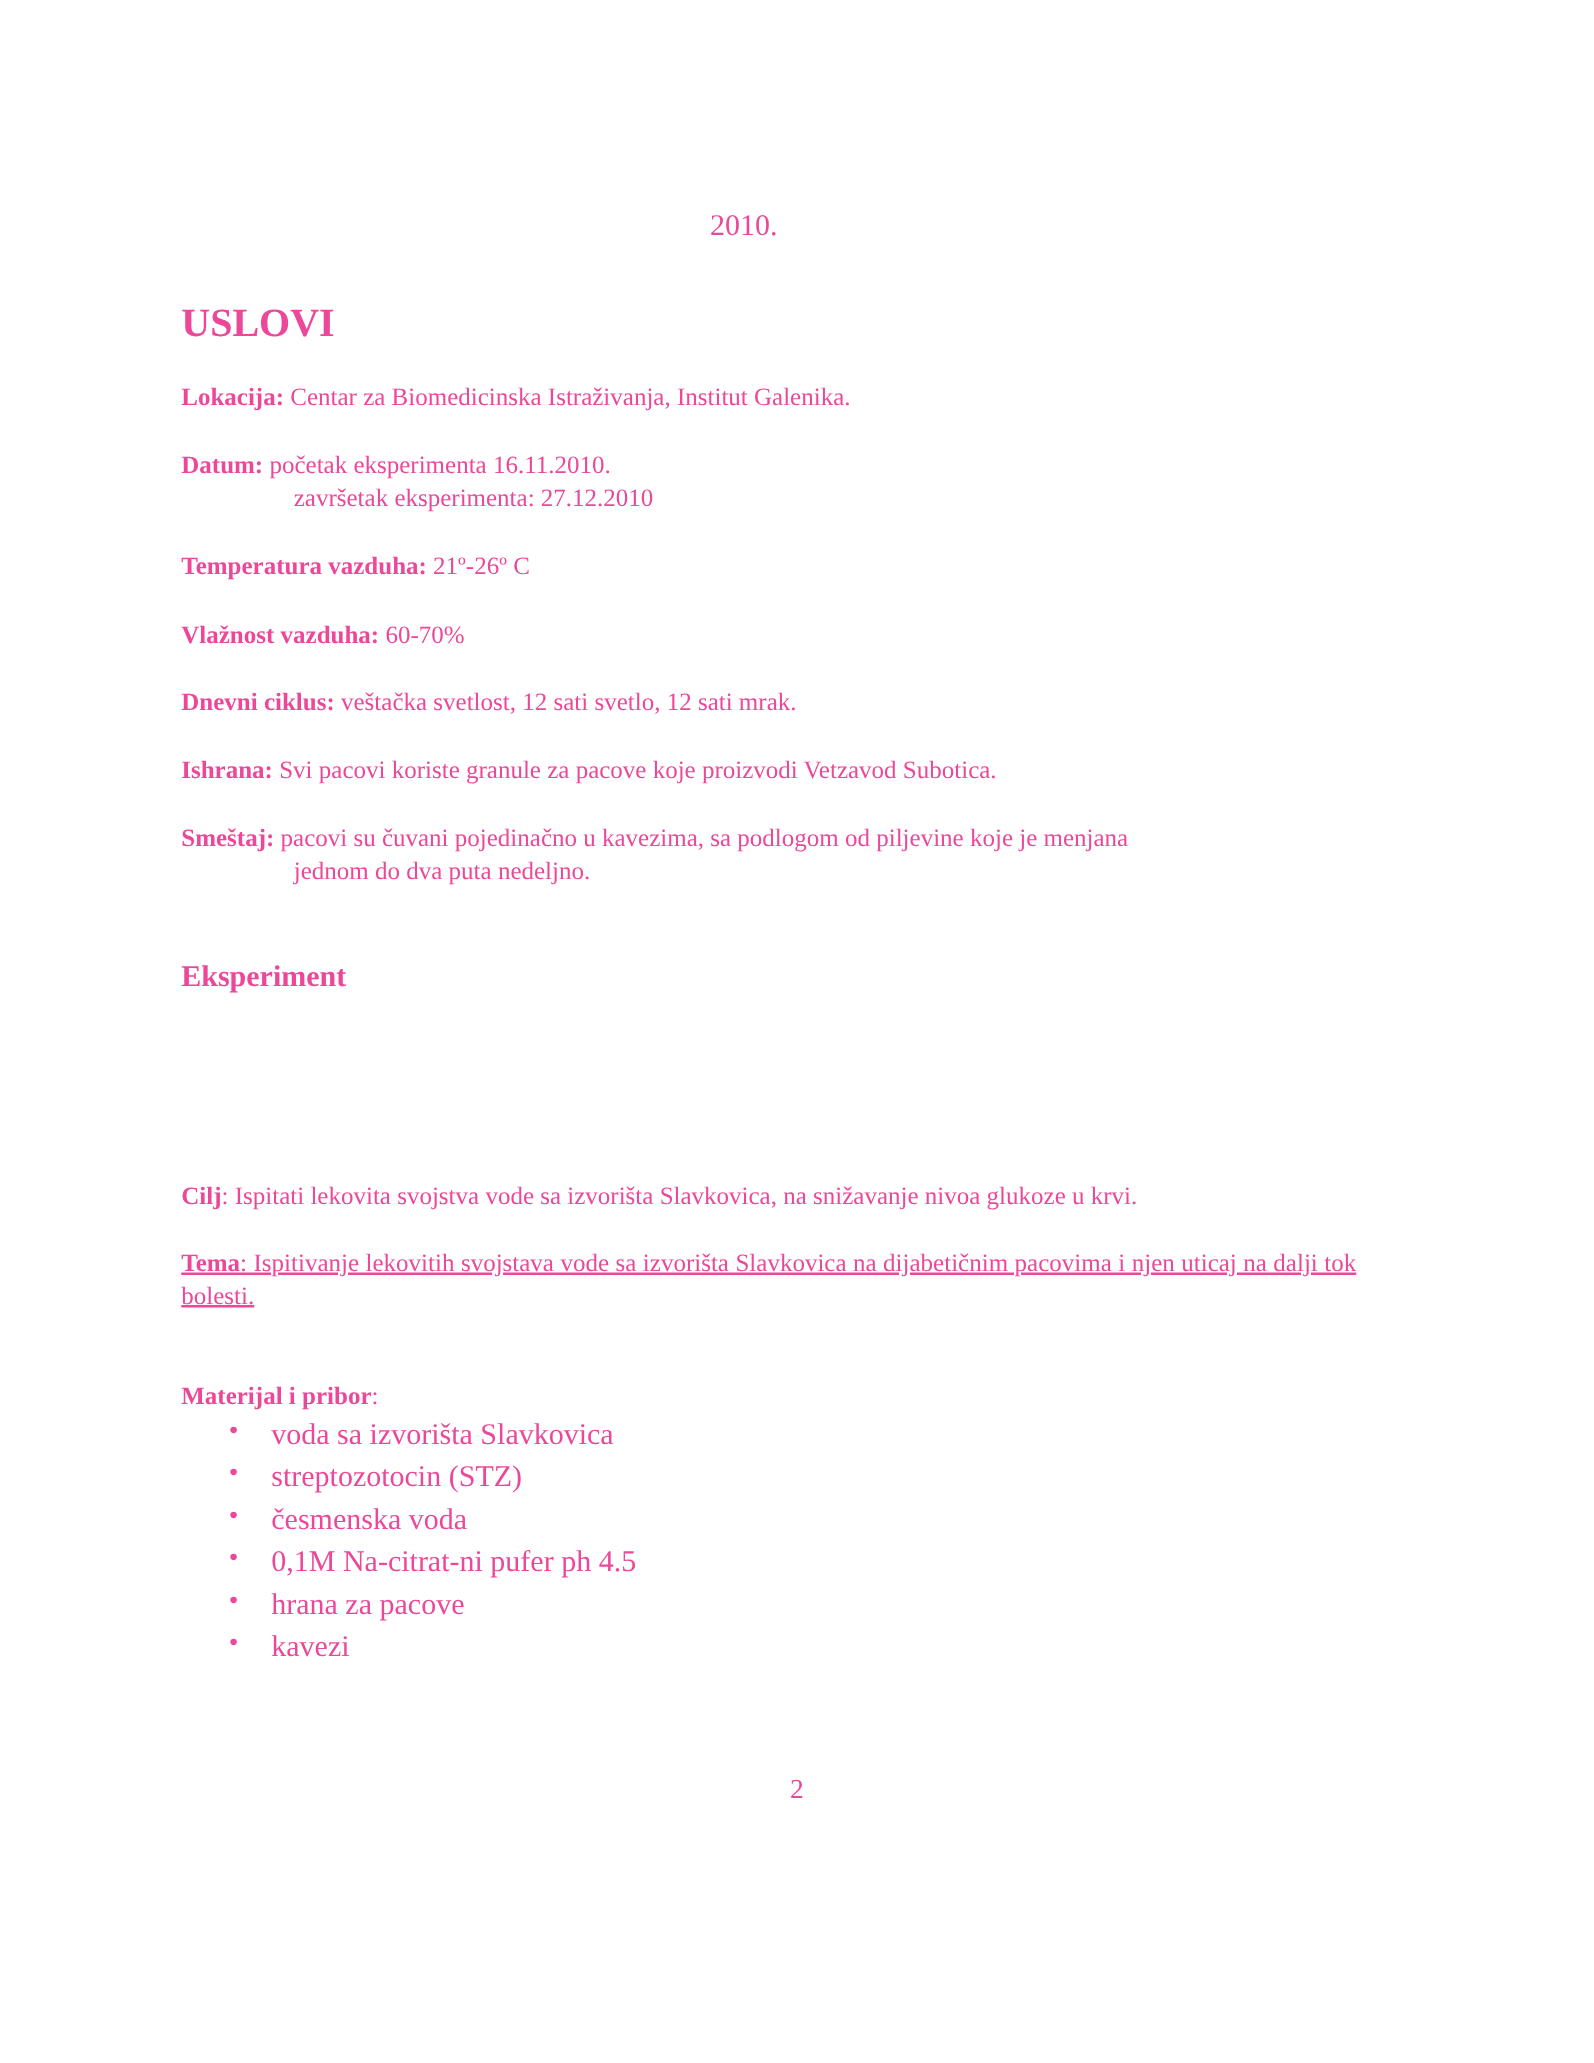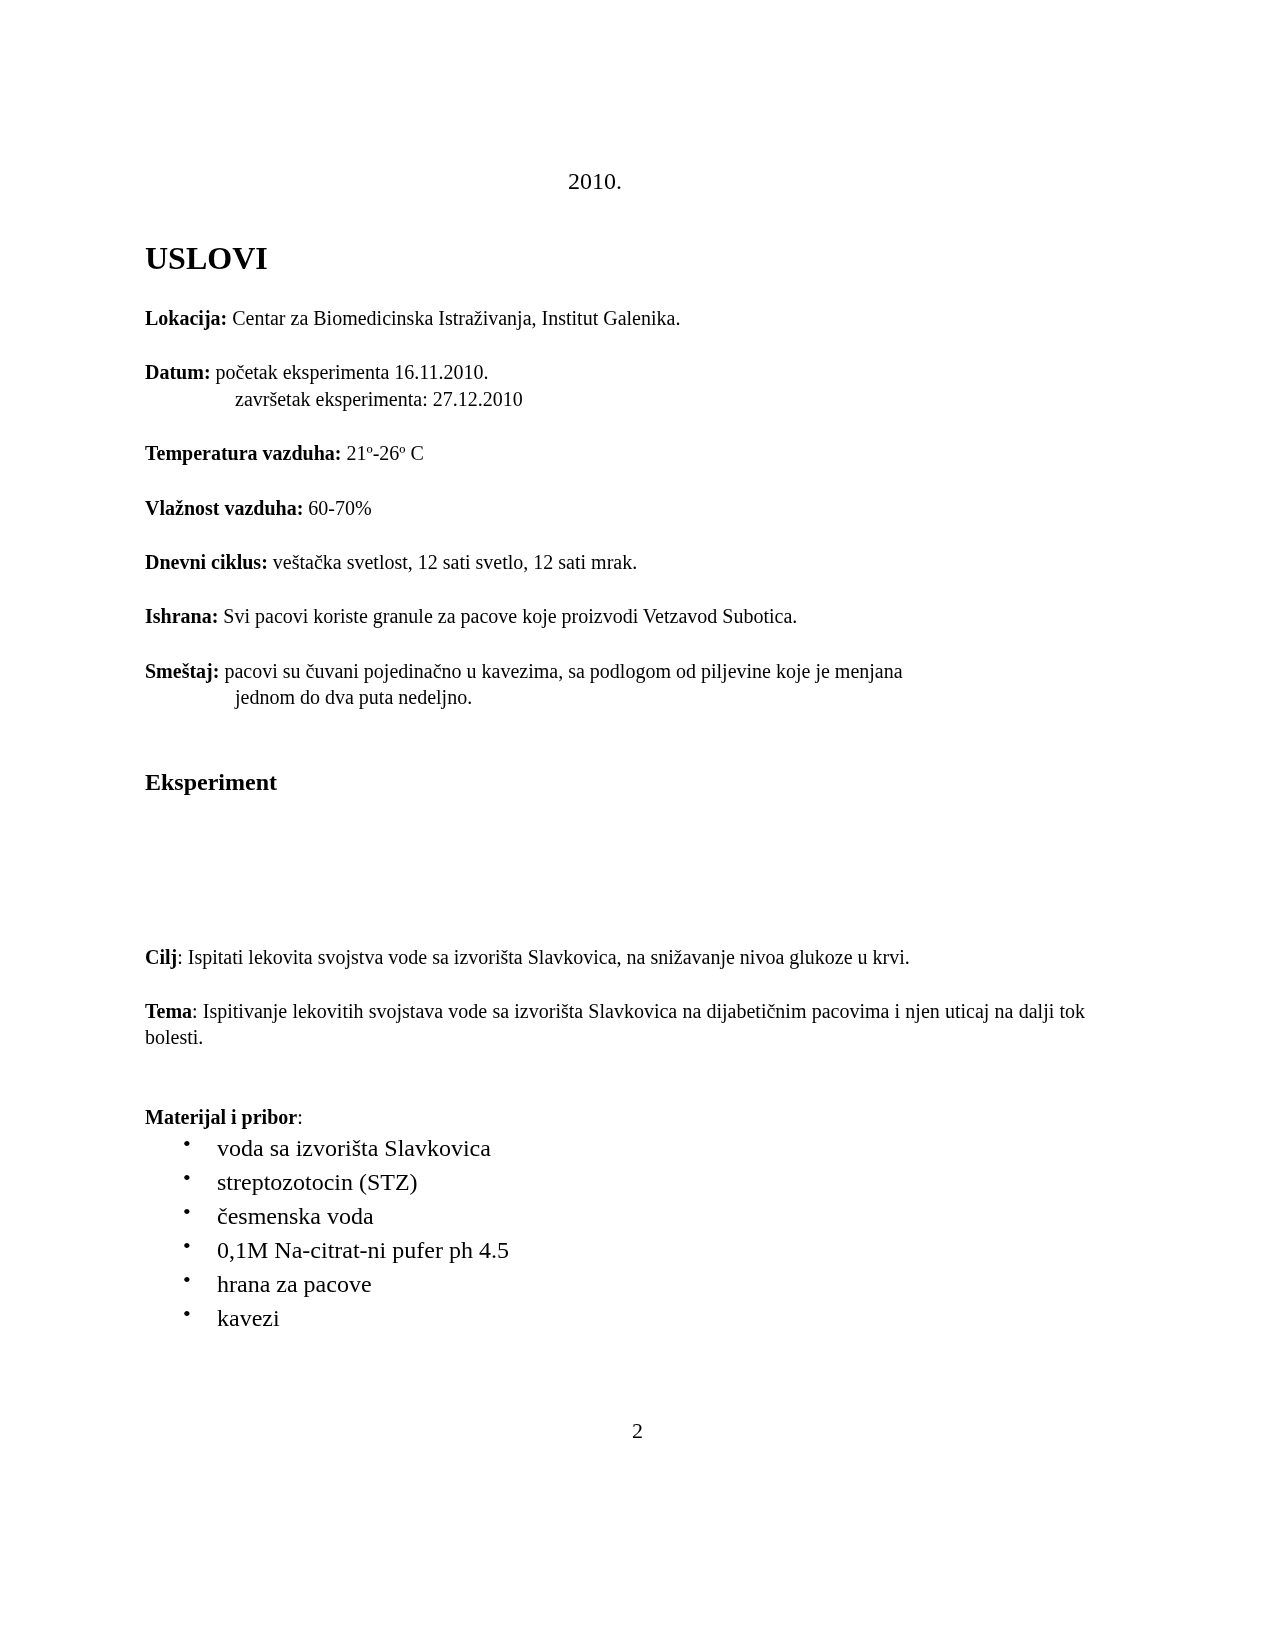--- a/index.html
+++ b/index.html
@@ -7,21 +7,21 @@
     padding: 0;
     background: #ffffff;
   }
   .page {
     position: relative;
     width: 1275px;
     height: 1650px;
     margin: 0 auto;
     background: #ffffff;
     font-family: "Liberation Serif", "DejaVu Serif", serif;
-    color: #000000;
+    color: #ec4899;
     box-sizing: border-box;
   }
   .content {
     position: absolute;
     left: 145px;
     top: 0;
     width: 940px;
   }
   .year {
     text-align: center;
@@ -39,20 +39,21 @@
     margin-top: 28px;
     line-height: 1.32;
   }
   .para b { font-weight: bold; }
   .indent-line {
     display: block;
     margin-left: 90px;
   }
   .justify {
     text-align: justify;
+    text-decoration: underline;
   }
   .eksperiment-heading {
     font-weight: bold;
     font-size: 24px;
     margin-top: 58px;
   }
   .gap-block {
     height: 120px;
   }
   .materijal {

